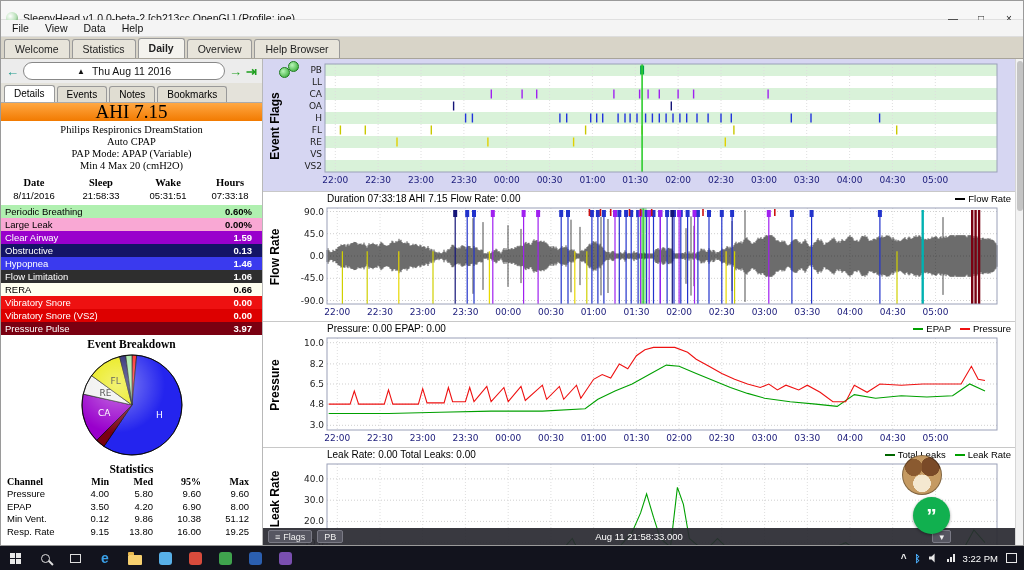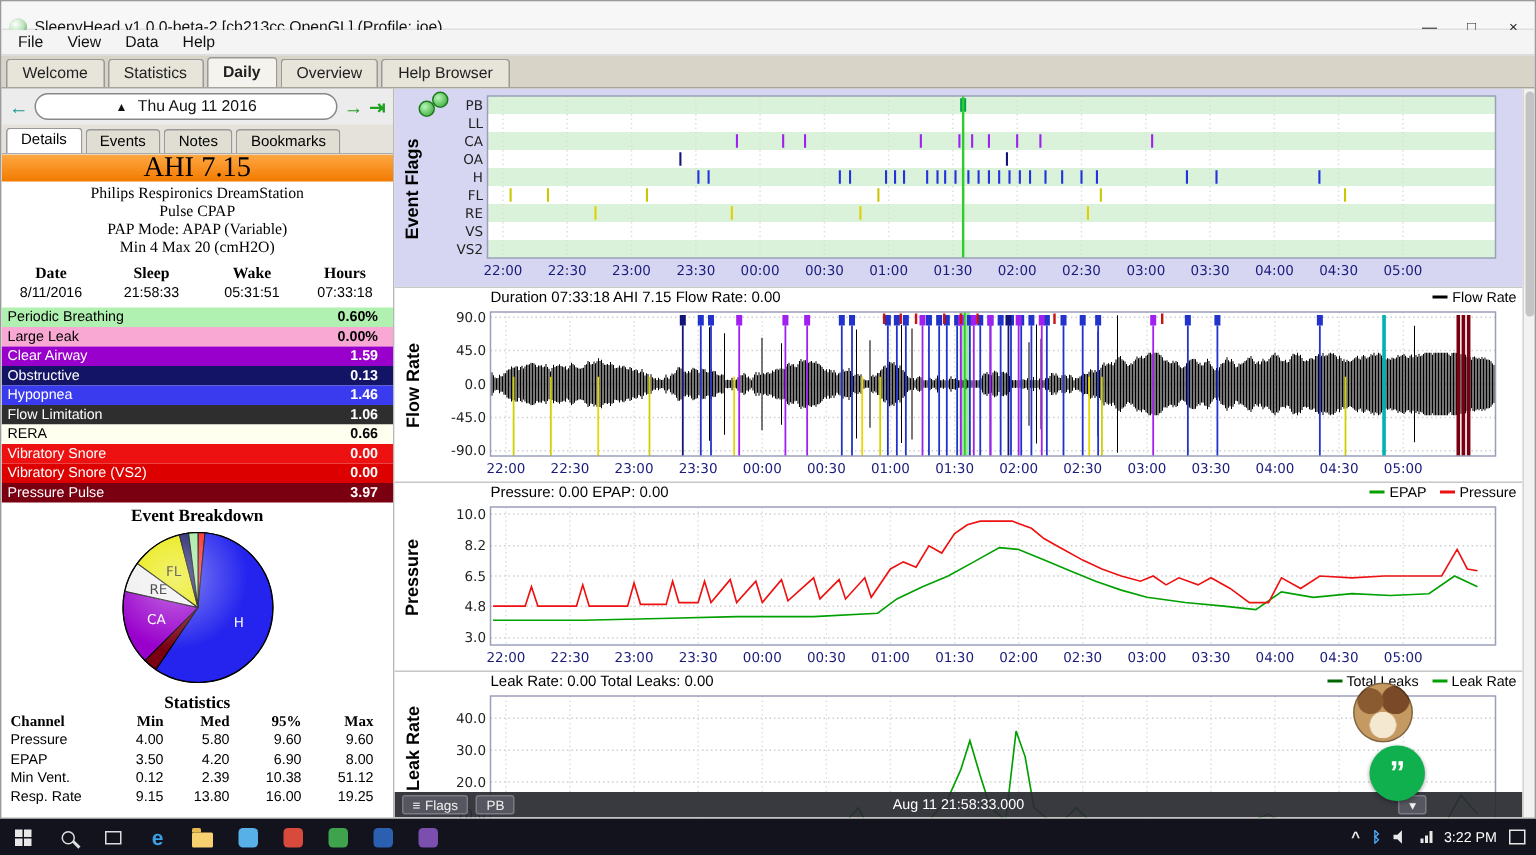--- a/index.html
+++ b/index.html
@@ -136,21 +136,21 @@
         <div class="subtabs" id="subtabs">
             <span class="subtab active">Details</span>
             <span class="subtab ">Events</span>
             <span class="subtab ">Notes</span>
             <span class="subtab ">Bookmarks</span>
           </div>
         <div class="details">
           <div class="ahi">AHI 7.15</div>
           <div class="machine">
             <div>Philips Respironics DreamStation</div>
-            <div>Pulse CPAP</div>
+            <div>Auto CPAP</div>
             <div>PAP Mode: APAP (Variable)</div>
             <div>Min 4 Max 20 (cmH2O)</div>
           </div>
           <div class="session" id="session-table">
               <div class="row head">
                 <span>Date</span>
                 <span>Sleep</span>
                 <span>Wake</span>
                 <span>Hours</span>
               </div>
@@ -244,21 +244,21 @@
               <div class="strow">
                 <span class="">EPAP</span>
                 <span class="num">3.50</span>
                 <span class="num">4.20</span>
                 <span class="num">6.90</span>
                 <span class="num">8.00</span>
               </div>
               <div class="strow">
                 <span class="">Min Vent.</span>
                 <span class="num">0.12</span>
-                <span class="num">2.39</span>
+                <span class="num">9.86</span>
                 <span class="num">10.38</span>
                 <span class="num">51.12</span>
               </div>
               <div class="strow">
                 <span class="">Resp. Rate</span>
                 <span class="num">9.15</span>
                 <span class="num">13.80</span>
                 <span class="num">16.00</span>
                 <span class="num">19.25</span>
               </div>

